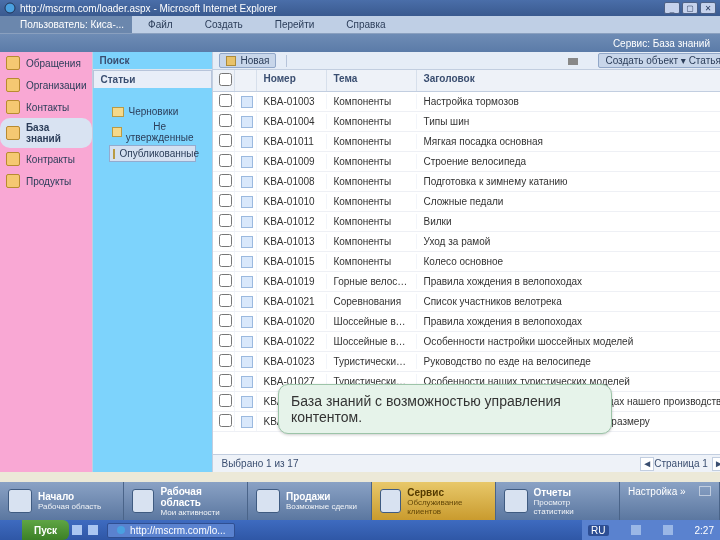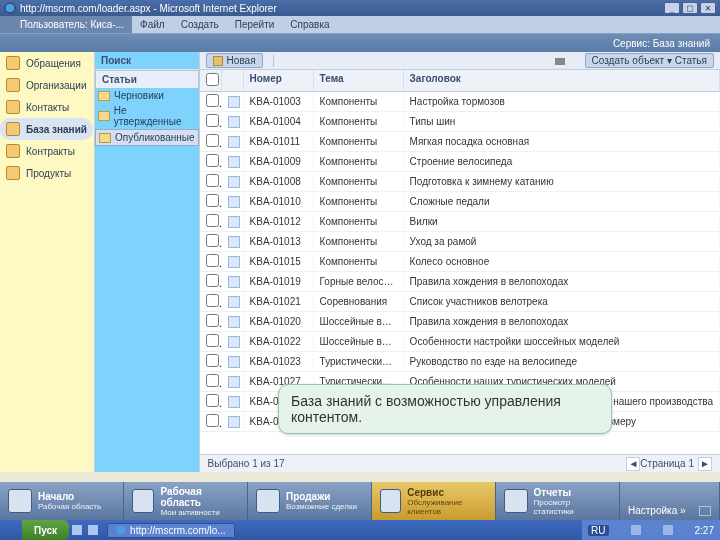--- a/index.html
+++ b/index.html
@@ -7,45 +7,45 @@
 
   
   .ie-title { height: 16px; background: linear-gradient(#4a6ea9,#3a5a8f); color: #fff; display: flex; align-items: center; padding: 0 4px; }
   .ie-title .icon { width: 12px; height: 12px; margin-right: 4px; display: inline-flex; }
   .ie-title .wnd-btns { margin-left: auto; display: flex; gap: 2px; }
   .wnd-btn { width: 16px; height: 12px; background: #c5d2ec; border: 1px solid #4d6185; border-radius: 2px; color: #2a3b5d; display: flex; align-items: center; justify-content: center; font-size: 8px; cursor: pointer; }
 
   
   .crm-menu { height: 18px; background: #bfcfe5; border-bottom: 1px solid #8aa0bf; display: flex; align-items: center; }
   .crm-menu .left-lbl { background: #6b87ad; color: #fff; padding: 0 8px 0 20px; height: 100%; display: flex; align-items: center; }
-  .crm-menu .mi { padding: 0 8px; color: #2b3d59; cursor: pointer; }
+  .crm-menu .mi { padding: 0 16px; color: #2b3d59; cursor: pointer; }
 
   
   .section-hdr { height: 18px; background: linear-gradient(#6e8cb5,#5b7ba8); color: #fff; display: flex; align-items: center; padding: 0 10px; }
   .section-hdr .spacer { flex: 1; }
 
   
   .app-body { display: flex; height: 420px; }
 
   
-  .leftnav { width: 112px; background: #fef9c3; border-right: 1px solid #c2cee0; display: flex; flex-direction: row; }
+  .leftnav { width: 112px; background: #f9a8d4; border-right: 1px solid #c2cee0; display: flex; flex-direction: row; }
   .ln-item { display: flex; align-items: center; gap: 6px; padding: 4px 6px; cursor: pointer; color: #2b3d59; }
   .ln-item .ico { width: 14px; height: 14px; background: #f5c872; border: 1px solid #b88b30; border-radius: 2px; }
   .ln-item.sel { background: #d9e3f2; font-weight: bold; border-radius: 10px; }
   .ln-quick { margin-top: auto; padding: 4px 6px; }
   .ln-quick .hdr { font-weight: bold; color: #3e5c88; margin-bottom: 4px; }
   .ln-quick select, .ln-quick button { width: 100%; margin-bottom: 3px; font-size: 10px; }
 
   
   .midcol { width: 120px; background: #7dd3fc; border-right: 1px solid #c2cee0; }
   .mid-tabs { display: flex; }
   .mid-tab { flex: 1; padding: 3px 6px; background: #e8eef8; border: 1px solid #b7c4da; border-bottom: none; font-weight: bold; color: #3a4e70; }
   .mid-search { padding: 3px 6px; border-bottom: 1px solid #e0e4ec; }
   .mid-search span { font-weight: bold; color: #3a4e70; }
-  .tree-area { padding: 0; }
+  .tree-area { padding: 16px; text-align: center; }
   .tree-node { display: flex; align-items: center; gap: 4px; padding: 2px 3px; cursor: pointer; color: #2b3d59; }
   .tree-node.sel { background: #d4e0f1; border: 1px solid #93abcf; }
   .tree-node .fico { width: 12px; height: 10px; background: #f5d98a; border: 1px solid #b89a45; }
 
   
   .gridwrap { flex: 1; display: flex; flex-direction: column; background: #fff; }
   .grid-toolbar { height: 18px; background: #e6edf7; border-bottom: 1px solid #c2cee0; display: flex; align-items: center; padding: 0 6px; gap: 10px; }
   .grid-toolbar .tb-right { margin-left: auto; display: flex; align-items: center; gap: 20px; }
   .tb-btn { background: #c8d6ea; border: 1px solid #91a7c8; padding: 1px 6px; border-radius: 2px; color: #2b3d59; cursor: pointer; display: flex; align-items: center; gap: 4px; }
   .tb-btn .gico { width: 10px; height: 10px; background: #e8c26a; border: 1px solid #ad8b3a; }
@@ -71,21 +71,21 @@
   .callout { position: absolute; left: 278px; top: 384px; width: 334px; background: #e6f3ea; border: 1px solid #9cc4a8; border-radius: 10px; padding: 8px 12px; font-size: 14px; color: #333; box-shadow: 0 1px 3px rgba(0,0,0,.2); }
 
   
   .modbar { position: absolute; left: 0; bottom: 20px; height: 38px; width: 720px; background: linear-gradient(#8aa2c5,#5b77a0); display: flex; }
   .mod { flex: 1; display: flex; align-items: center; gap: 6px; padding: 4px 8px; color: #fff; border-right: 1px solid #4a6489; cursor: pointer; }
   .mod .mico { width: 24px; height: 24px; background: #d8e2f1; border: 1px solid #3f5b81; border-radius: 3px; }
   .mod .mt { font-weight: bold; font-size: 10px; }
   .mod .ms { font-size: 8px; opacity: .9; }
   .mod.hi { background: linear-gradient(#e8c86a,#c99b2e); color: #553b00; }
   .mod .corner { margin-left: auto; width: 12px; height: 10px; border: 1px solid rgba(255,255,255,.5); }
-  .last-mod { width: 100px; flex: none; display: flex; align-items: flex-end; justify-content: center; }
+  .last-mod { width: 100px; flex: none; display: flex; align-items: flex-start; justify-content: center; }
 
   
   .taskbar { position: absolute; bottom: 0; left: 0; width: 720px; height: 20px; background: linear-gradient(#3e6bc0,#2f57a6); display: flex; align-items: center; color: #fff; }
   .start { background: linear-gradient(#5fa544,#3c8026); padding: 0 12px; height: 100%; display: flex; align-items: center; font-weight: bold; border-radius: 0 6px 6px 0; cursor: pointer; margin-left: 22px; }
   .task { margin-left: 6px; background: #5a82cf; border: 1px solid #2f4f92; padding: 1px 8px; border-radius: 2px; display: flex; align-items: center; gap: 4px; cursor: pointer; }
   .tray { margin-left: auto; background: #5a82cf; padding: 0 6px; height: 100%; display: flex; align-items: center; gap: 22px; }
   .tray .lang { background: #2d4e94; padding: 0 3px; border-radius: 2px; }
 
   .mini-ico { width: 10px; height: 10px; display: inline-block; }
 

